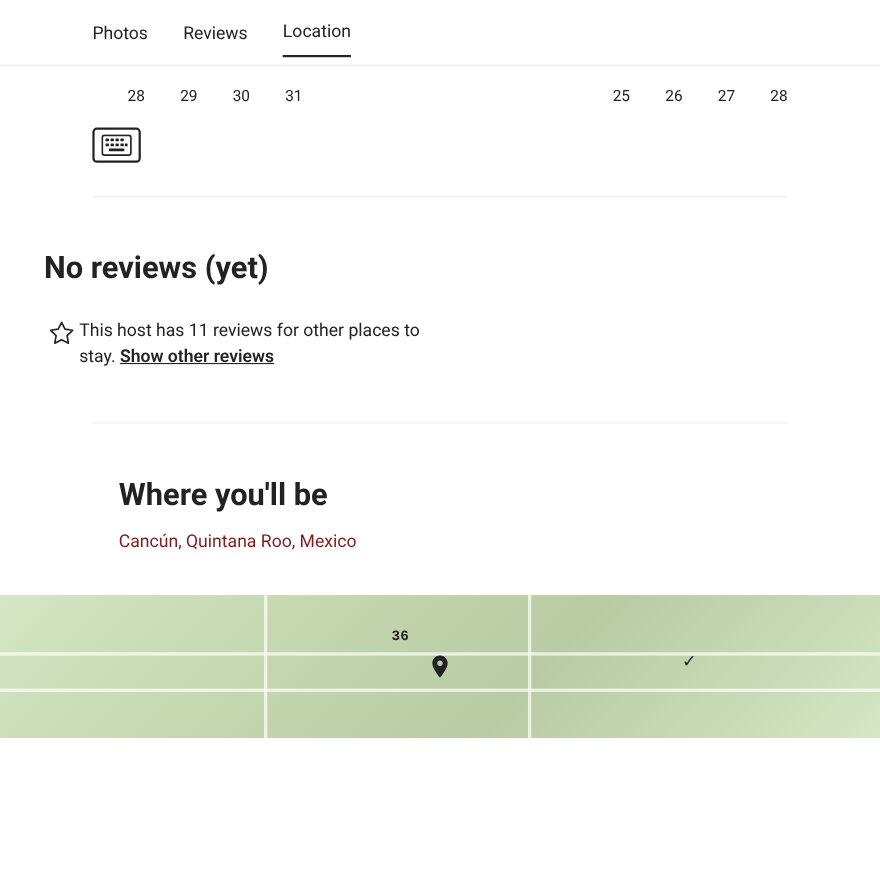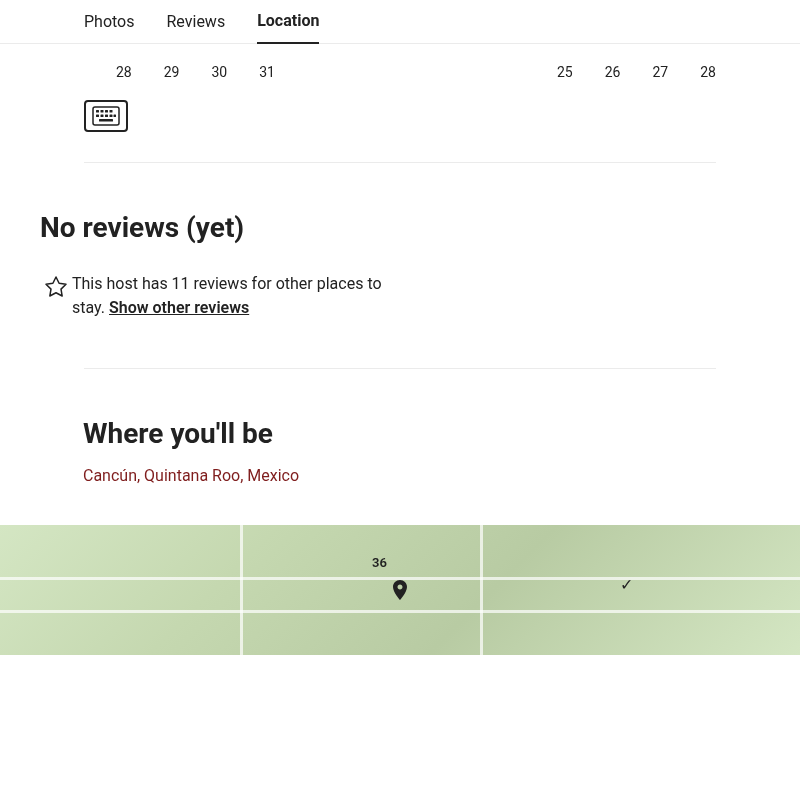--- a/index.html
+++ b/index.html
@@ -14,36 +14,36 @@
       color: #222222;
       width: 800px;
       overflow-x: hidden;
     }
 
     
     .top-nav {
       display: flex;
       align-items: center;
       padding: 0 84px;
-      height: 44px;
+      height: 60px;
       border-bottom: 1px solid #ebebeb;
     }
 
     .top-nav a {
       text-decoration: none;
       color: #222222;
       font-size: 16px;
       font-weight: 400;
       margin-right: 32px;
       padding: 12px 0;
       cursor: pointer;
     }
 
     .top-nav a:last-child {
-      font-weight: 700;
+      font-weight: 400;
       border-bottom: 2px solid #222222;
     }
 
     
     .calendar-row {
       display: flex;
       align-items: center;
       padding: 20px 84px 10px 116px;
     }
 
@@ -131,21 +131,21 @@
 
     
     .divider2 {
       height: 1px;
       background: #ebebeb;
       margin: 0 84px;
     }
 
     
     .location-section {
-      padding: 48px 84px 20px 83px;
+      padding: 48px 84px 20px 108px;
     }
 
     .location-title {
       font-size: 28px;
       font-weight: 700;
       color: #222222;
       margin-bottom: 16px;
     }
 
     .location-subtitle {
@@ -272,21 +272,21 @@
 </div>
 
 <div class="map-area">
   <div class="map-inner">
 
     <div class="map-road-h" style="top: 40%; left: 0; width: 100%;"></div>
     <div class="map-road-h" style="top: 65%; left: 0; width: 100%;"></div>
     <div class="map-road-v" style="left: 30%; top: 0; height: 100%;"></div>
     <div class="map-road-v" style="left: 60%; top: 0; height: 100%;"></div>
 
-    <div class="map-number" style="left: 372px; top: 30px;">36</div>
+    <div class="map-number" style="left: 356px; top: 30px; font-family: Liberation Mono, monospace;">36</div>
 
     <div class="map-checkmark" style="left: 620px; top: 50px;">✓</div>
 
     <div class="map-pin">
       <svg viewBox="0 0 24 24" fill="#222" xmlns="http://www.w3.org/2000/svg" width="24" height="24">
         <path d="M12 2C8.13 2 5 5.13 5 9c0 5.25 7 13 7 13s7-7.75 7-13c0-3.87-3.13-7-7-7zm0 9.5c-1.38 0-2.5-1.12-2.5-2.5s1.12-2.5 2.5-2.5 2.5 1.12 2.5 2.5-1.12 2.5-2.5 2.5z"></path>
       </svg>
     </div>
   </div>
 </div>

